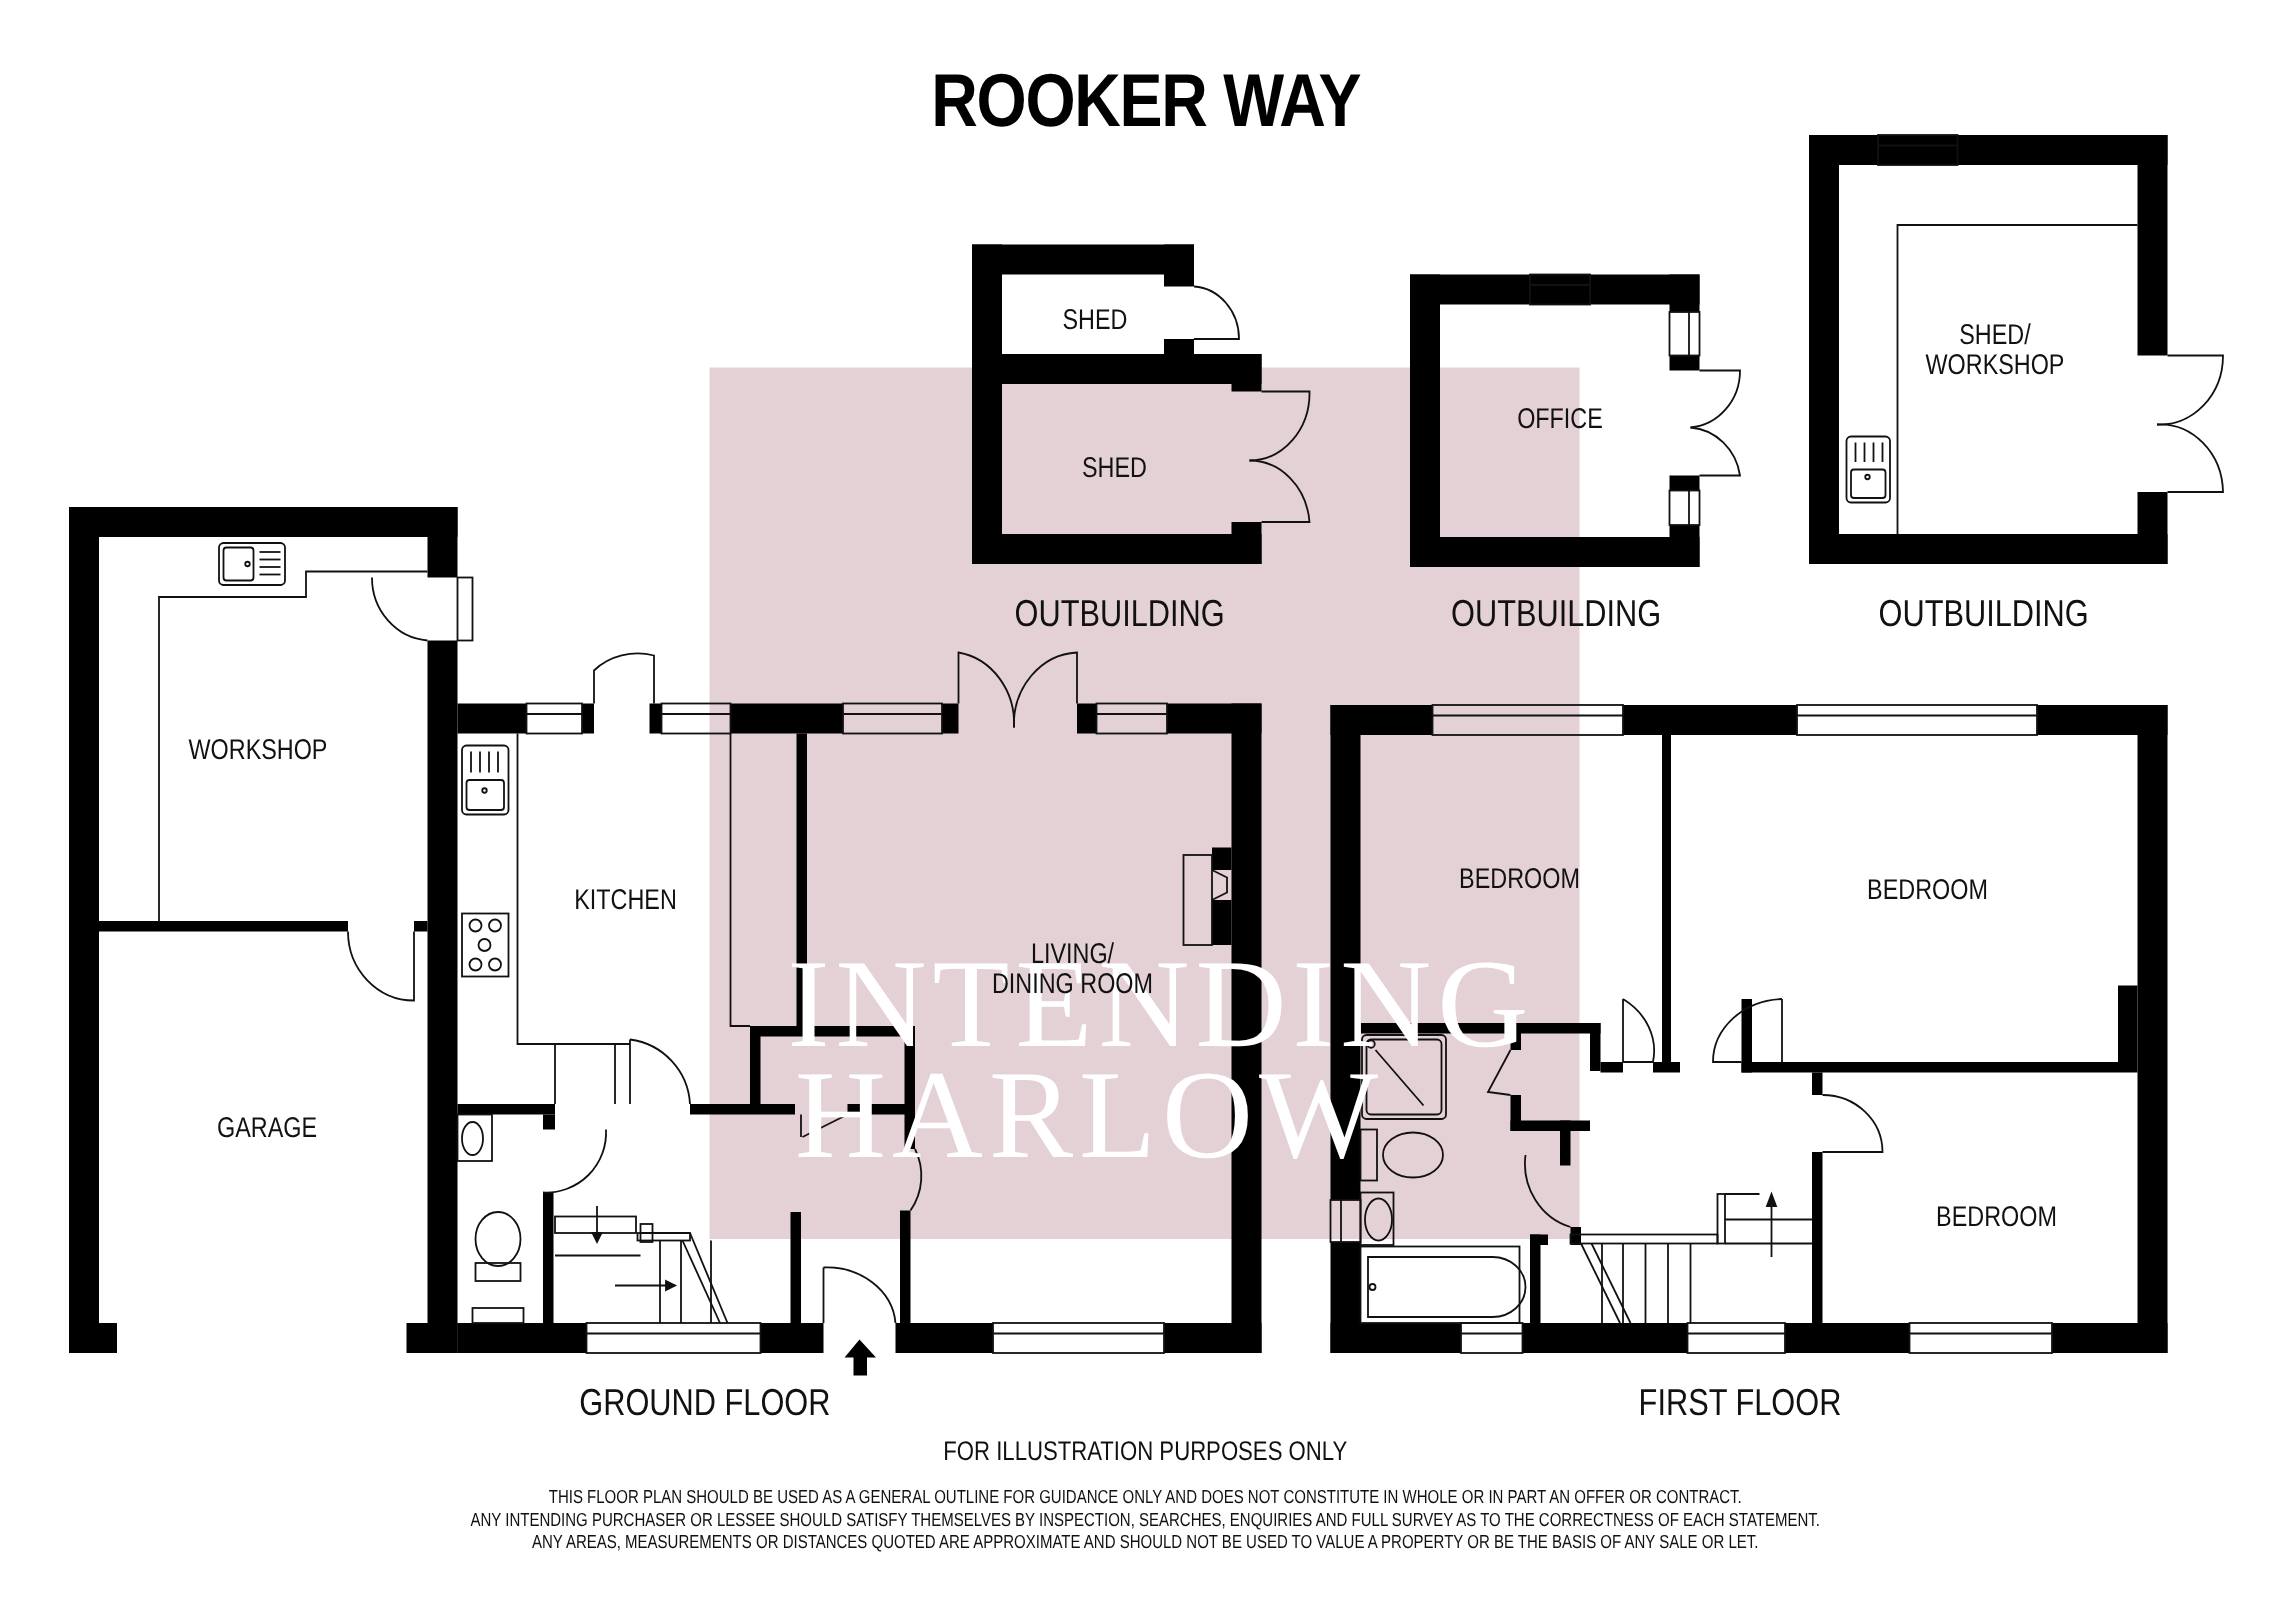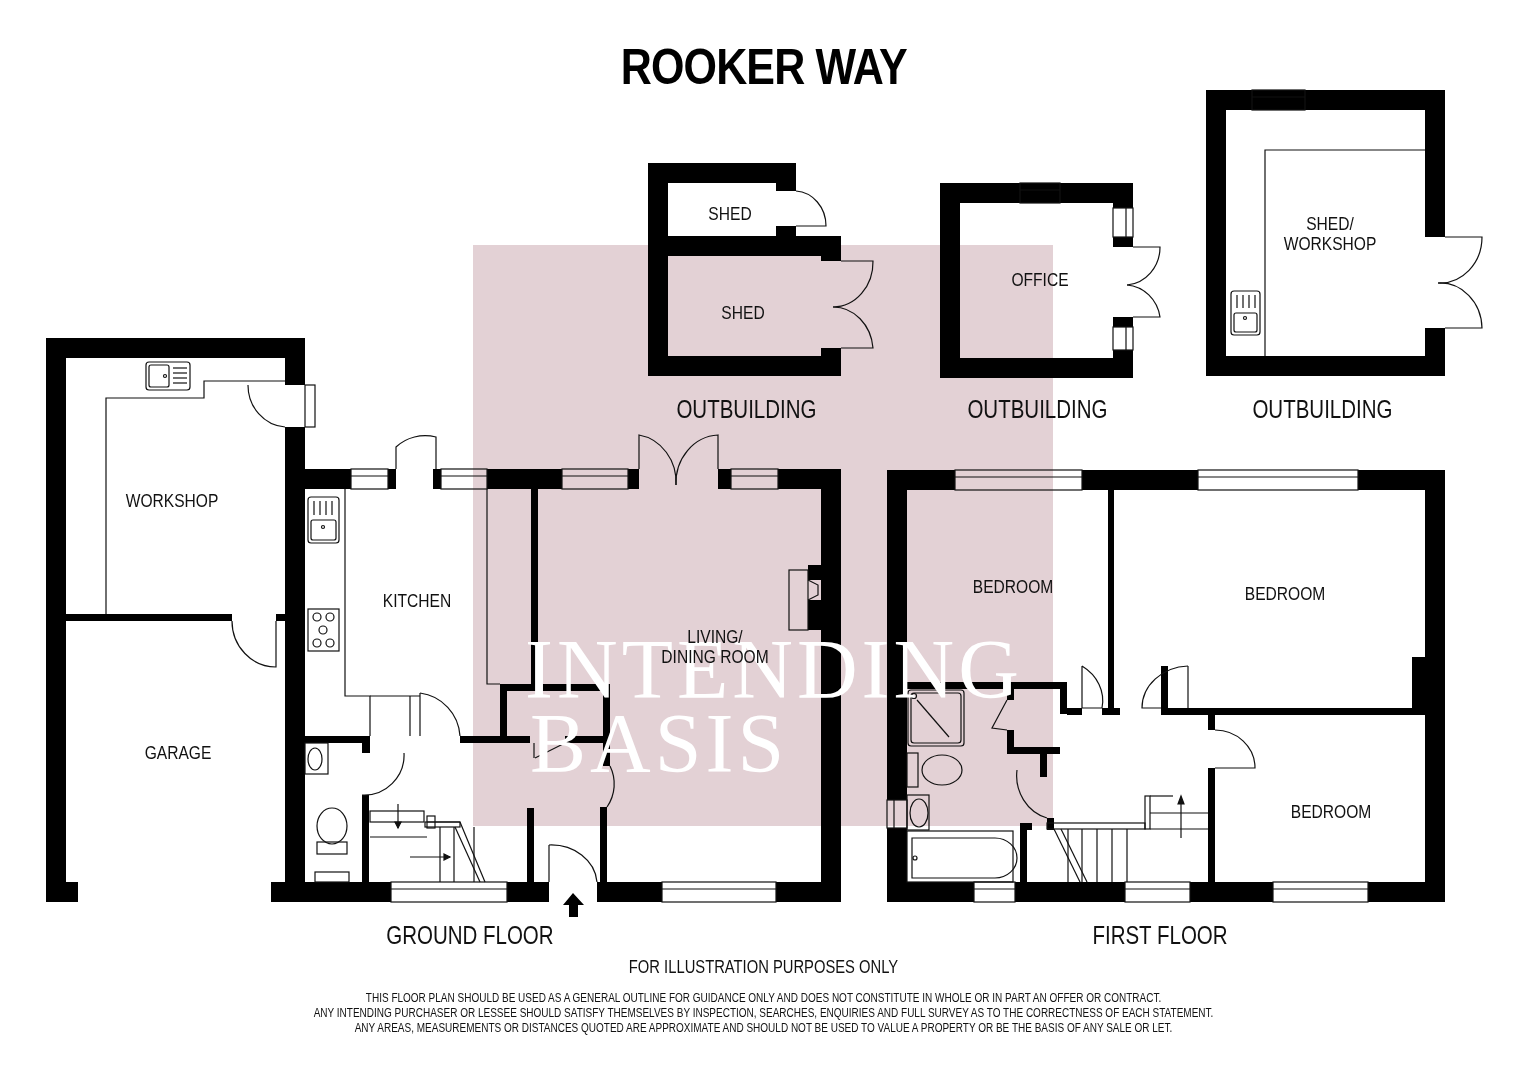--- a/index.html
+++ b/index.html
@@ -315,21 +315,21 @@
       <line x1="1127" y1="829" x2="1127" y2="882"></line>
       <line x1="1054" y1="829" x2="1080" y2="882"></line>
       <line x1="1061" y1="829" x2="1087" y2="882"></line>
       <line x1="1181" y1="798" x2="1181" y2="838"></line>
       <polygon points="1178,804 1181,796 1184,804" fill="#111"></polygon>
     </g>
   </g>
 </svg>
 
 <div class="wm" style="left:525px; top:628px;">INTENDING</div>
-<div class="wm" style="left:530px; top:702px;">BASIS</div>
+<div class="wm" style="left:530px; top:702px;">HARLOW</div>
 
 <div class="title">ROOKER WAY</div>
 
 <div class="lbl room" style="left:690px; top:204px; width:80px;">SHED</div>
 <div class="lbl room" style="left:703px; top:303px; width:80px;">SHED</div>
 <div class="lbl room" style="left:1000px; top:270px; width:80px;">OFFICE</div>
 <div class="lbl room" style="left:1270px; top:214px; width:120px;">
   <span style="white-space:pre-line;">SHED/
 WORKSHOP</span>
 </div>

